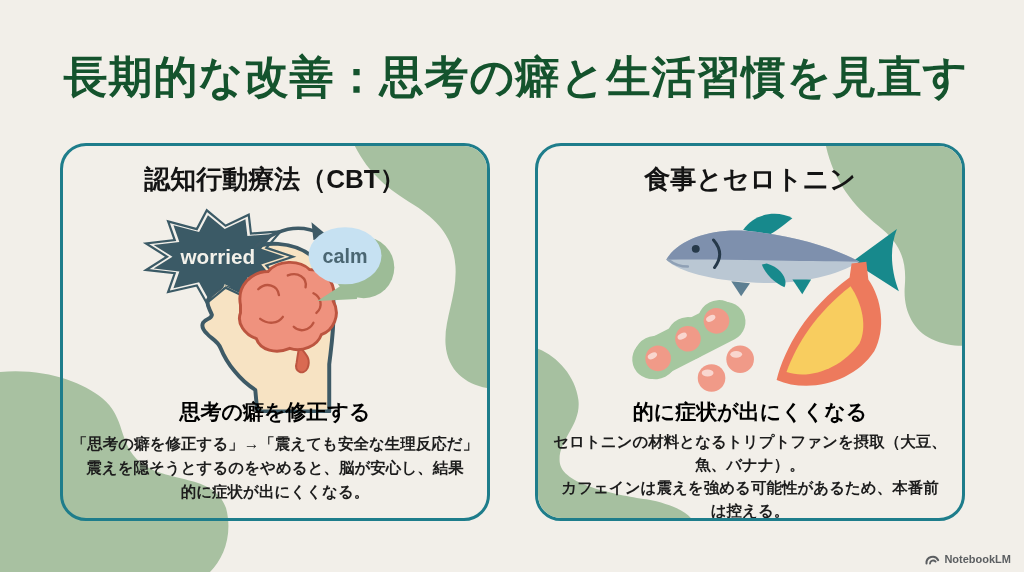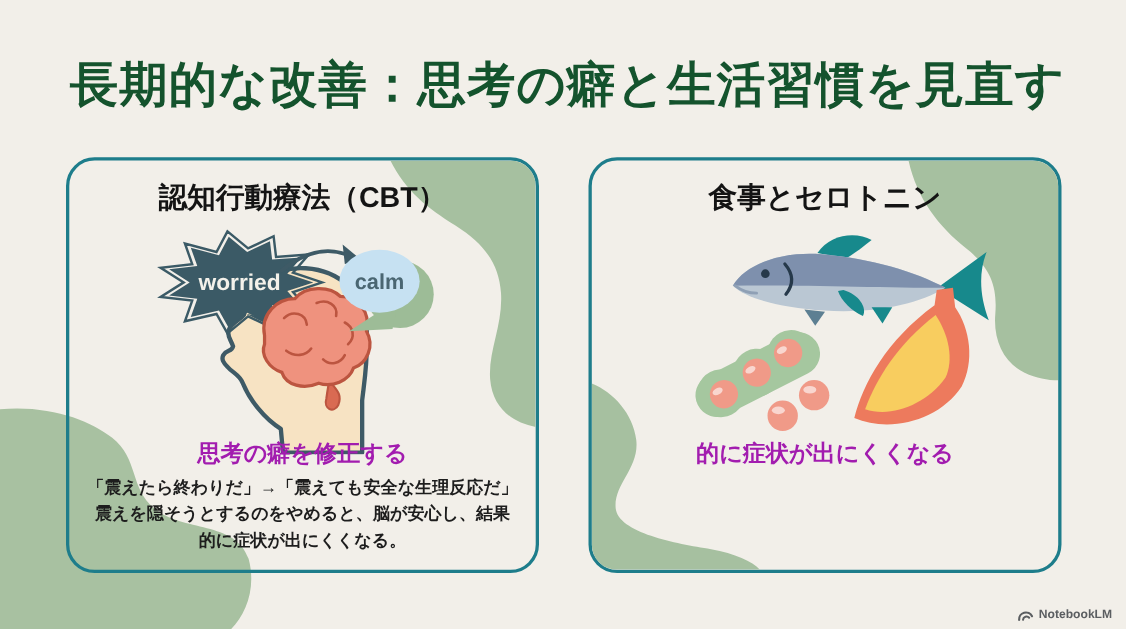--- a/index.html
+++ b/index.html
@@ -22,21 +22,21 @@
   .card.left{left:60px;}
   .card.right{left:535px;}
   .card-blob{position:absolute;inset:0;width:100%;height:100%;pointer-events:none;}
   .card-title{
     position:absolute;top:16px;left:0;width:100%;text-align:center;
     font-size:26px;font-weight:800;color:#141414;margin:0;z-index:3;
   }
   .illu{position:absolute;top:55px;left:0;width:100%;height:212px;z-index:2;}
   .card-subtitle{
     position:absolute;top:252px;left:0;width:100%;text-align:center;
-    font-size:21px;font-weight:800;color:#a21caf;margin:0;z-index:3;
+    font-size:21px;font-weight:800;color:#000000;margin:0;z-index:3;
   }
   .card-body{
     position:absolute;top:286px;left:8px;right:8px;text-align:center;
     font-size:15.5px;line-height:24px;font-weight:700;color:#1d1d1d;
     white-space:pre-line;margin:0;z-index:3;
   }
   .card.right .card-body{line-height:23px;top:284px;}
   .brand{
     position:absolute;right:13px;bottom:7px;display:flex;align-items:center;gap:4px;
     color:#5b5e61;font-size:11px;font-weight:700;z-index:4;
@@ -100,21 +100,21 @@
 
       <g>
         <circle cx="305" cy="66" r="31" fill="#9dbc97"></circle>
         <polygon points="258,100 304,70 298,98" fill="#9dbc97"></polygon>
         <ellipse cx="286" cy="54" rx="37" ry="29" fill="#c6e1f2"></ellipse>
         <text x="286" y="61" text-anchor="middle" font-size="20" font-weight="bold" fill="#4a6672">calm</text>
       </g>
     </svg>
 
     <h3 class="card-subtitle">思考の癖を修正する</h3>
-    <p class="card-body">「震えたら終わりだ」→「震えても安全な生理反応だ」
+    <p class="card-body">「思考の癖を修正する」→「震えても安全な生理反応だ」
 震えを隠そうとするのをやめると、脳が安心し、結果
 的に症状が出にくくなる。</p>
   </section>
 
   <section class="card right">
     <svg class="card-blob" viewBox="0 0 430 378" preserveAspectRatio="none" aria-hidden="true">
       <path d="M292,0 L430,0 L430,203 C420,203 410,201 399,196 C380,187 370,166 372,142
                C374,117 368,99 345,81 C320,61 300,36 292,0 Z" fill="#a6c0a0"></path>
       <path d="M0,206 C20,214 38,234 41,258 C44,284 20,299 22,321 C24,344 78,354 110,359
                C132,363 148,370 155,378 L0,378 Z" fill="#a6c0a0"></path>
@@ -159,20 +159,24 @@
 
       <g>
         <path d="M242,180 C250,148 272,108 316,76 L318,62 L333,60 L335,78
                  C349,98 353,128 341,151 C320,183 274,194 242,180 Z" fill="#ed7a5d"></path>
         <path d="M252,172 C262,144 282,112 317,85 C329,103 334,126 326,143
                  C308,168 276,180 252,172 Z" fill="#f8cd5f"></path>
       </g>
     </svg>
 
     <h3 class="card-subtitle">的に症状が出にくくなる</h3>
+    <p class="card-body">セロトニンの材料となるトリプトファンを摂取（大豆、
+魚、バナナ）。
+カフェインは震えを強める可能性があるため、本番前
+は控える。</p>
   </section>
 
   <div class="brand">
     <svg width="15" height="12" viewBox="0 0 15 12" aria-hidden="true">
       <path d="M1.5,10.5 A6.2,6.2 0 0 1 13.2,7.2" fill="none" stroke="#5b5e61" stroke-width="2" stroke-linecap="round"></path>
       <path d="M5,10.5 A3.2,3.2 0 0 1 10.6,8.6" fill="none" stroke="#5b5e61" stroke-width="1.8" stroke-linecap="round"></path>
     </svg>
     <span>NotebookLM</span>
   </div>
 

